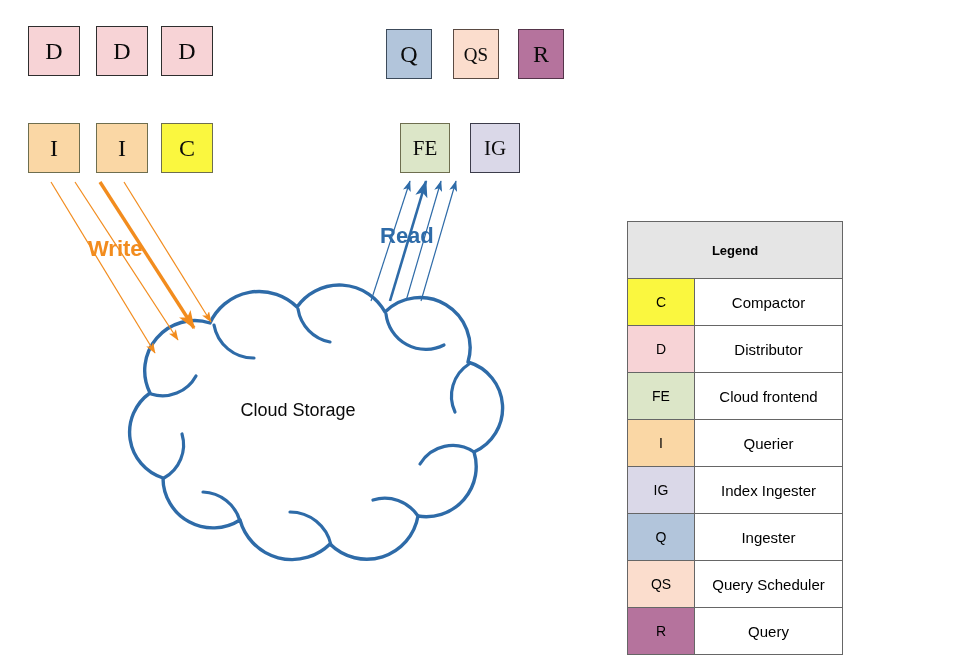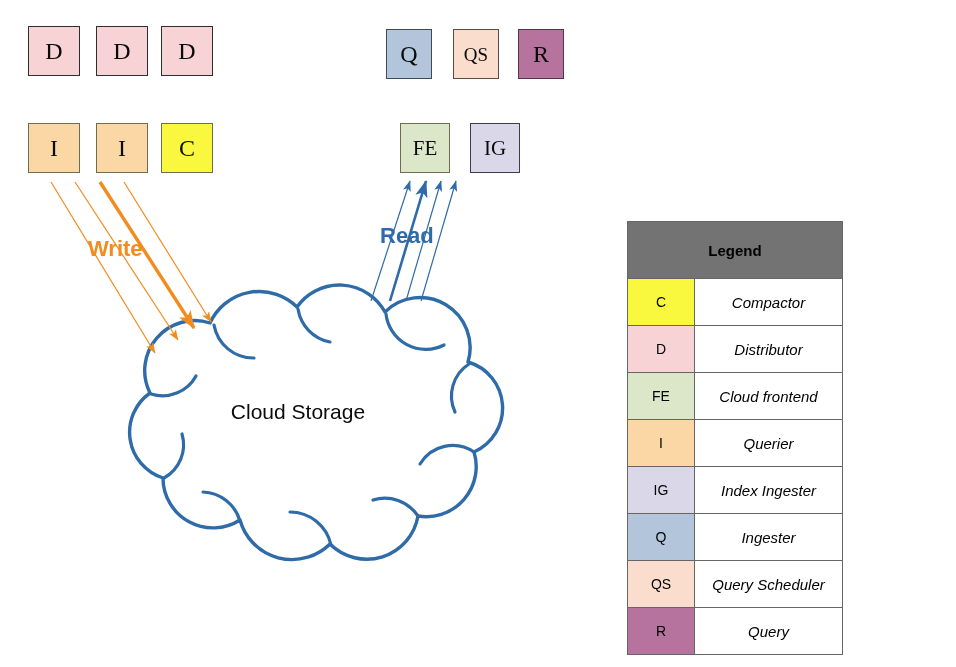--- a/index.html
+++ b/index.html
@@ -49,33 +49,32 @@
     padding: 0;
     text-align: center;
     vertical-align: middle;
     color: #000000;
     font-weight: normal;
     font-size: 14.5px;
   }
   #legend th.legend-title {
     height: 56px;
     font-weight: bold;
-    font-size: 15px;
-    background: #737373;
+    font-size: 13px;
+    background: #e5e5e5;
   }
   #legend td.legend-key {
     width: 66px;
     height: 46px;
     font-size: 14px;
   }
   #legend td.legend-desc {
     height: 46px;
     background: #ffffff;
     font-size: 15px;
-    font-style: italic;
   }
   
   .flow-label {
     position: absolute;
     font-family: "Liberation Sans", sans-serif;
     font-weight: bold;
     font-size: 22px;
     letter-spacing: 0px;
     white-space: nowrap;
     user-select: none;
@@ -83,21 +82,21 @@
   #label-write { left: 88px; top: 236px; }
   #label-read  { left: 380px; top: 223px; }
   
   #cloud-text {
     position: absolute;
     left: 178px;
     top: 400px;
     width: 240px;
     text-align: center;
     font-family: "Liberation Sans", sans-serif;
-    font-size: 21px;
+    font-size: 18px;
     color: #0b0b0b;
     user-select: none;
   }
 </style>
 </head>
 <body>
 
 <svg id="canvas" viewBox="0 0 956 667" xmlns="http://www.w3.org/2000/svg">
   <defs>
     <marker id="arrow-write-thin" markerWidth="10" markerHeight="10" refX="8.5" refY="3.4" orient="auto" markerUnits="strokeWidth">

